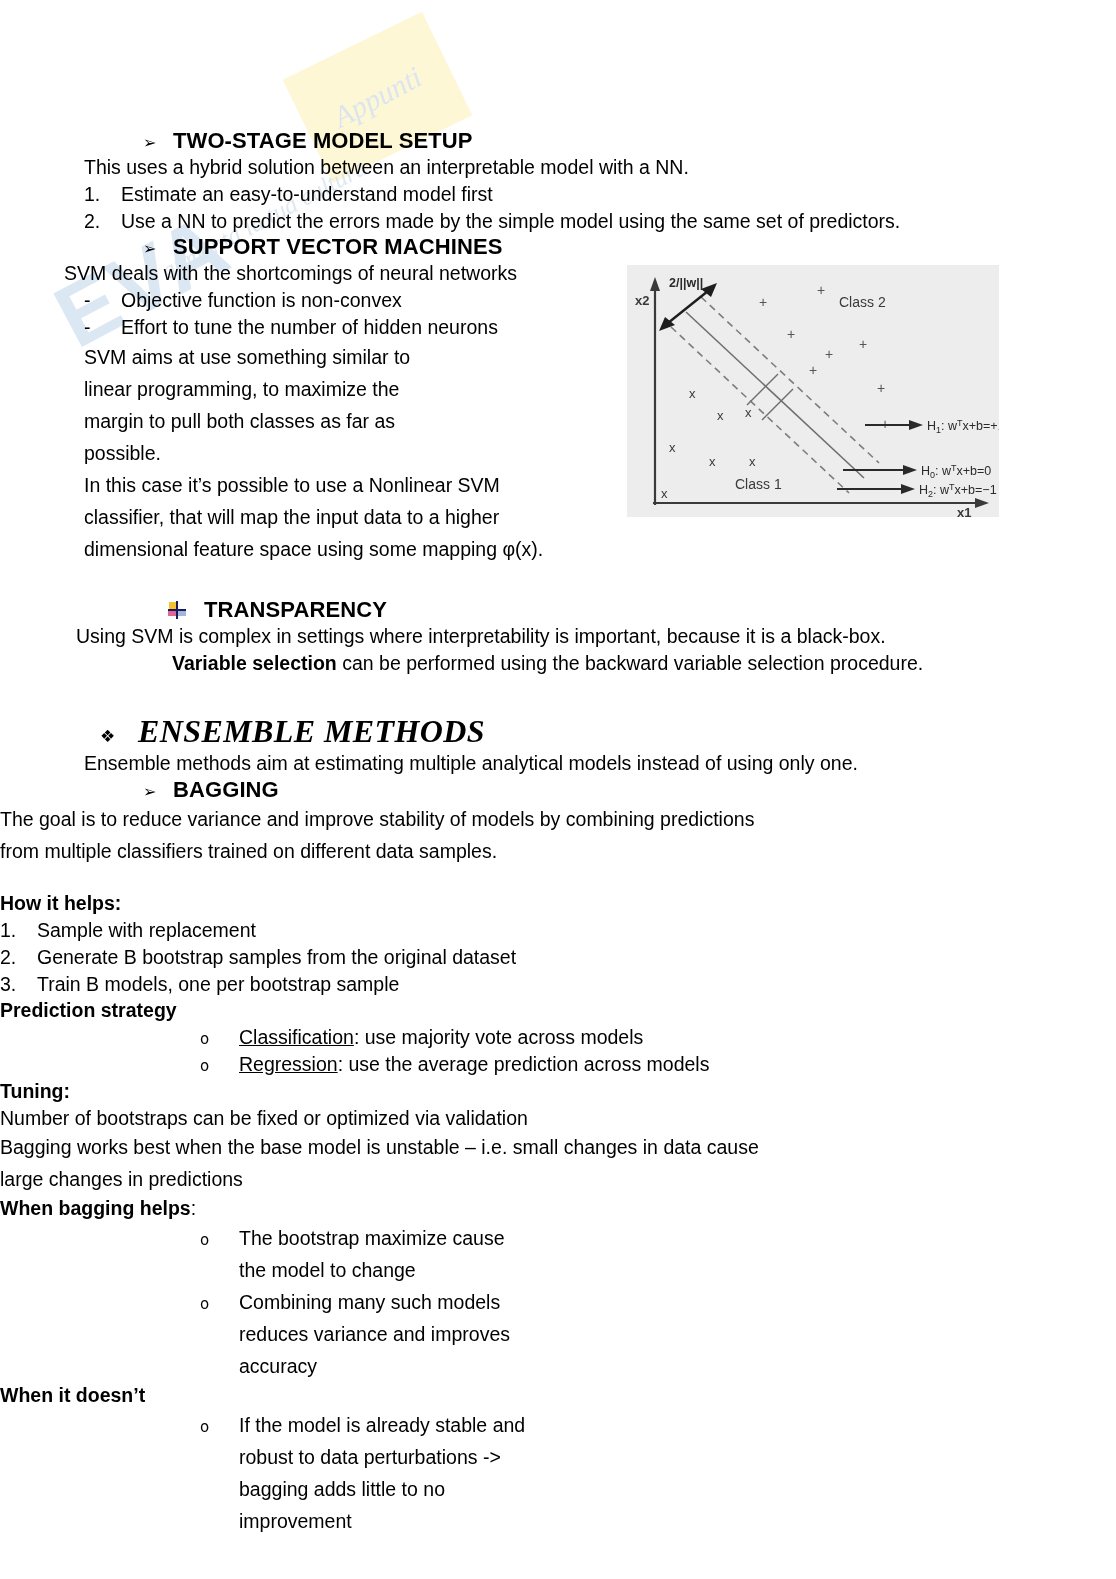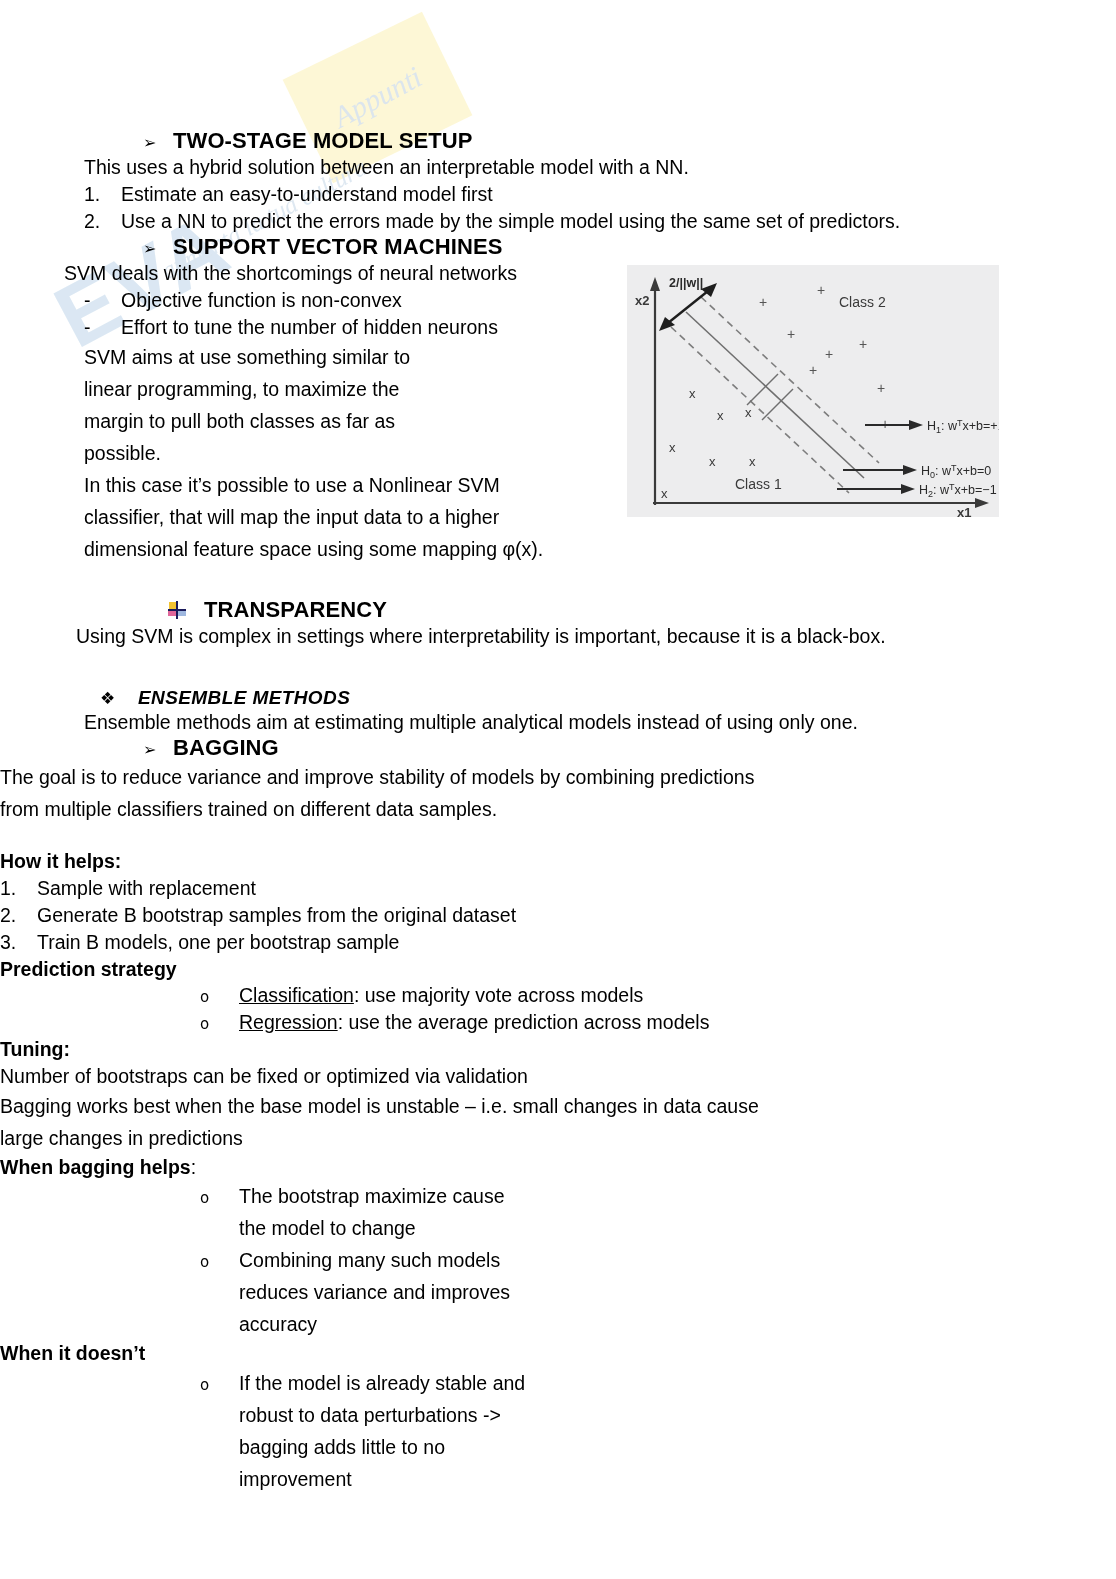--- a/index.html
+++ b/index.html
@@ -136,24 +136,24 @@
   .c-b { left: 9px;  top: 8px;  width: 9px;  height: 7px; background: #9fb8e0; }
   .c-v { left: 8px;  top: 0px;  width: 2px;  height: 18px; background: #1a1a5a; }
   .c-h { left: 0px;  top: 8px;  width: 18px; height: 2px;  background: #1a1a5a; }
 
   .heading-small {
     font-weight: bold;
     font-size: 22px;
     letter-spacing: .1px;
   }
   .ens-title {
-    font-family: Liberation Sans, sans-serif;
+    font-family: Liberation Serif, serif;
     font-weight: bold;
     font-style: italic;
-    font-size: 19px;
+    font-size: 32px;
     letter-spacing: .4px;
   }
   .narrow-col { width: 470px; }
   .col-360 { width: 360px; }
 
   
   .svm-figure {
     position: absolute;
     left: 627px;
     top: 265px;
@@ -290,20 +290,23 @@
   <div style="height:32px"></div>
   <div class="row" style="margin-left:168px">
     <span class="bullet-cross">
       <span class="cross-ico">
         <i class="c-y"></i><i class="c-m"></i><i class="c-b"></i><i class="c-v"></i><i class="c-h"></i>
       </span>
     </span>
     <span class="heading-small">TRANSPARENCY</span>
   </div>
   <div class="line" style="margin-left:76px">Using SVM is complex in settings where interpretability is important, because it is a black-box.</div>
+  <div class="line" style="margin-left:172px">
+    <span class="bold">Variable selection</span><span> can be performed using the backward variable selection procedure.</span>
+  </div>
 
   <div style="height:37px"></div>
   <div class="row mens">
     <span class="bullet-diamond">❖</span>
     <span class="ens-title">ENSEMBLE METHODS</span>
   </div>
   <div class="line m0">Ensemble methods aim at estimating multiple analytical models instead of using only one.</div>
 
   <div class="row" style="margin-left:143px">
     <span class="bullet-arrow">➢</span>

